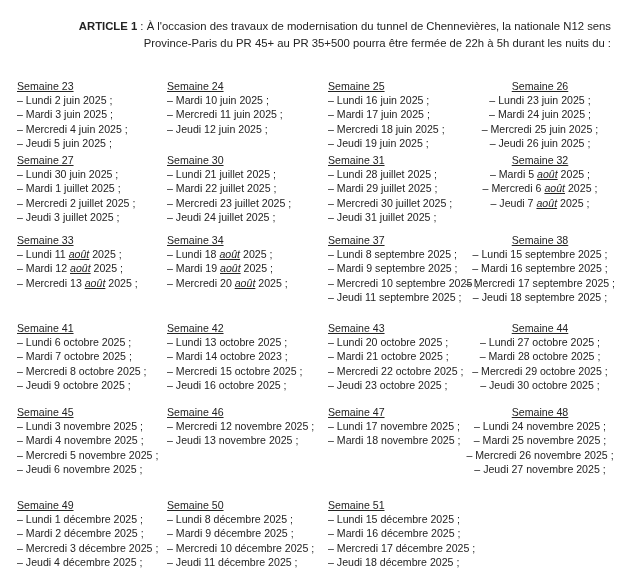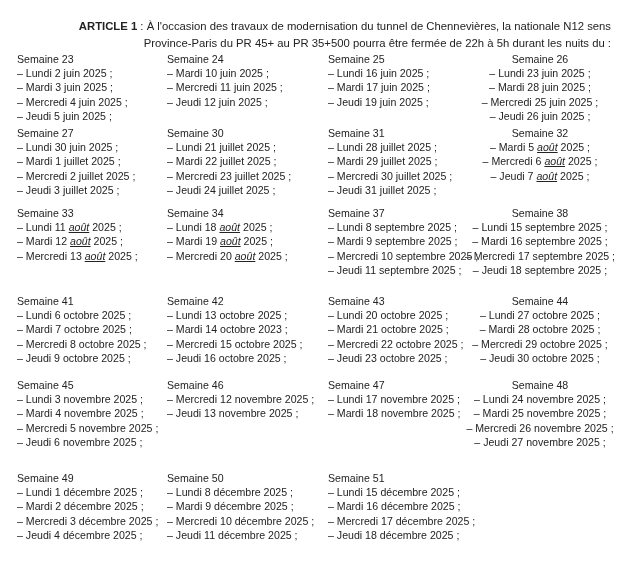--- a/index.html
+++ b/index.html
@@ -53,22 +53,24 @@
     font-size: 10.6px;
     line-height: 14.2px;
     color: #232323;
   }
   .col.c1 { left: 17px;  width: 150px; }
   .col.c2 { left: 167px; width: 158px; }
   .col.c3 { left: 328px; width: 152px; }
   .col.c4 { left: 464px; width: 152px; text-align: center; }
 
   .week-title {
+    text-decoration: underline;
     text-underline-offset: 1px;
     white-space: nowrap;
+    margin-top: 27px;
   }
   .week-list {
     list-style: none;
     margin: 0;
     padding: 0;
   }
   .week-list li {
     white-space: normal;
     text-indent: 0;
   }
@@ -112,28 +114,29 @@
             <li>– Mardi 10 juin 2025 ;</li>
             <li>– Mercredi 11 juin 2025 ;</li>
             <li>– Jeudi 12 juin 2025 ;</li>
           </ul>
         </div>
       <div class="col c3">
           <div class="week-title">Semaine 25</div>
           <ul class="week-list">
             <li>– Lundi 16 juin 2025 ;</li>
             <li>– Mardi 17 juin 2025 ;</li>
+            <li>– Mercredi 18 juin 2025 ;</li>
             <li>– Jeudi 19 juin 2025 ;</li>
           </ul>
         </div>
       <div class="col c4">
           <div class="week-title">Semaine 26</div>
           <ul class="week-list">
             <li>– Lundi 23 juin 2025 ;</li>
-            <li>– Mardi 28 juin 2025 ;</li>
+            <li>– Mardi 24 juin 2025 ;</li>
             <li>– Mercredi 25 juin 2025 ;</li>
             <li>– Jeudi 26 juin 2025 ;</li>
           </ul>
         </div>
     </div>
     <div class="row r2">
       <div class="col c1">
           <div class="week-title">Semaine 27</div>
           <ul class="week-list">
             <li>– Lundi 30 juin 2025 ;</li>

